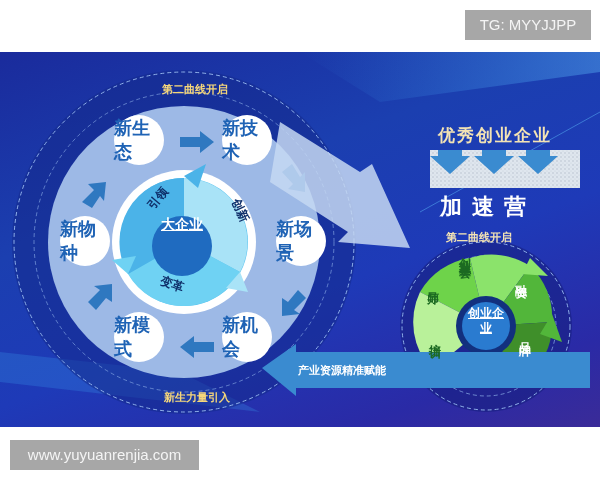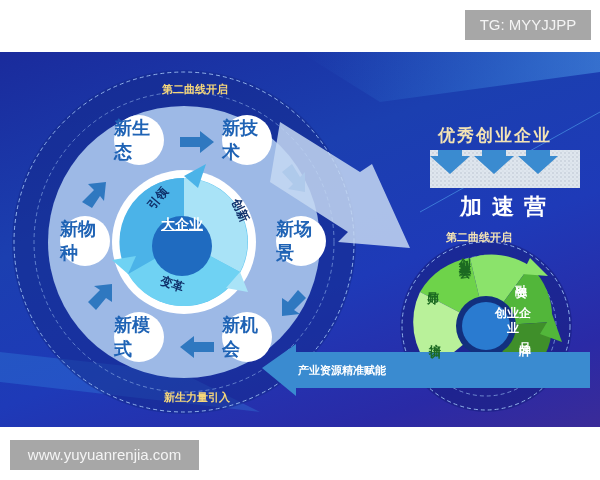--- a/index.html
+++ b/index.html
@@ -116,24 +116,24 @@
     </div>
 
   <div class="center-big">
       <span>大企业</span>
     </div>
   <div class="lbl" style="left:146px;top:138px;font-size:12px;color:#0f2f6a;transform:rotate(-50deg);">引领</div>
   <div class="lbl" style="left:228px;top:150px;font-size:12px;color:#0f2f6a;transform:rotate(65deg);">创新</div>
   <div class="lbl" style="left:160px;top:224px;font-size:12px;color:#0f2f6a;transform:rotate(20deg);">变革</div>
 
   <div class="lbl" style="left:438px;top:72px;font-size:17px;color:#f3e3b4;letter-spacing:2px;">优秀创业企业</div>
-  <div class="lbl" style="left:460px;top:140px;font-size:22px;color:#ffffff;letter-spacing:10px;">加速营</div>
+  <div class="lbl" style="left:440px;top:140px;font-size:22px;color:#ffffff;letter-spacing:10px;">加速营</div>
   <div class="lbl" style="left:446px;top:178px;font-size:11px;color:#f3e3b4;">第二曲线开启</div>
 
-  <div class="lbl" style="left:464px;top:254px;width:44px;font-size:12px;color:#fff;text-align:center;white-space:normal;line-height:15px;margin-left:27px;">创业企业</div>
+  <div class="lbl" style="left:464px;top:254px;width:44px;font-size:12px;color:#fff;text-align:center;white-space:normal;line-height:15px;text-decoration:underline;">创业企业</div>
   <div class="lbl vert" style="left:456px;top:196px;font-size:12px;color:#1c6a22;height:52px;">创业私董会</div>
   <div class="lbl vert" style="left:512px;top:222px;font-size:12px;color:#fff;">融资</div>
   <div class="lbl vert" style="left:516px;top:280px;font-size:12px;color:#fff;">品牌</div>
   <div class="lbl vert" style="left:426px;top:282px;font-size:12px;color:#1c6a22;">培训</div>
   <div class="lbl vert" style="left:424px;top:230px;font-size:12px;color:#1c6a22;">导师</div>
 
   <div class="lbl" style="left:298px;top:311px;font-size:11px;color:#ffffff;">产业资源精准赋能</div>
 </div>
 
 <div class="watermark-bottom">www.yuyuanrenjia.com</div>

